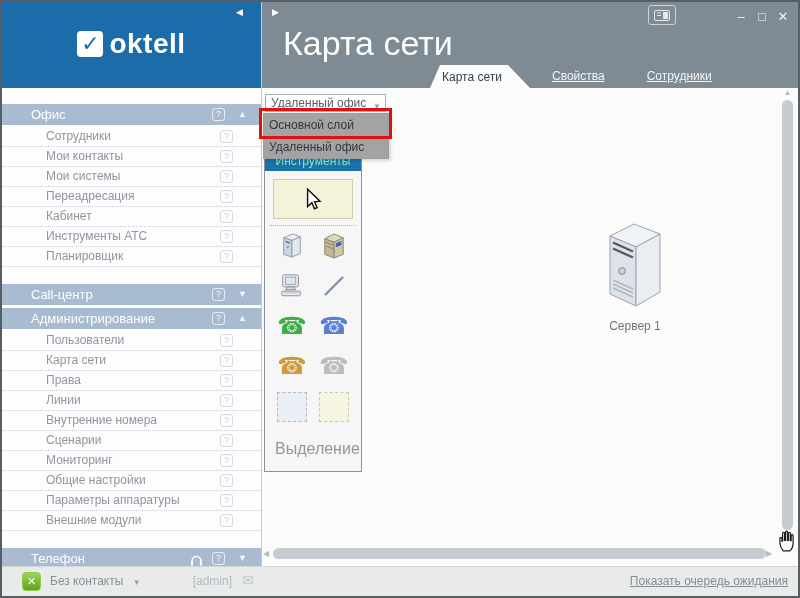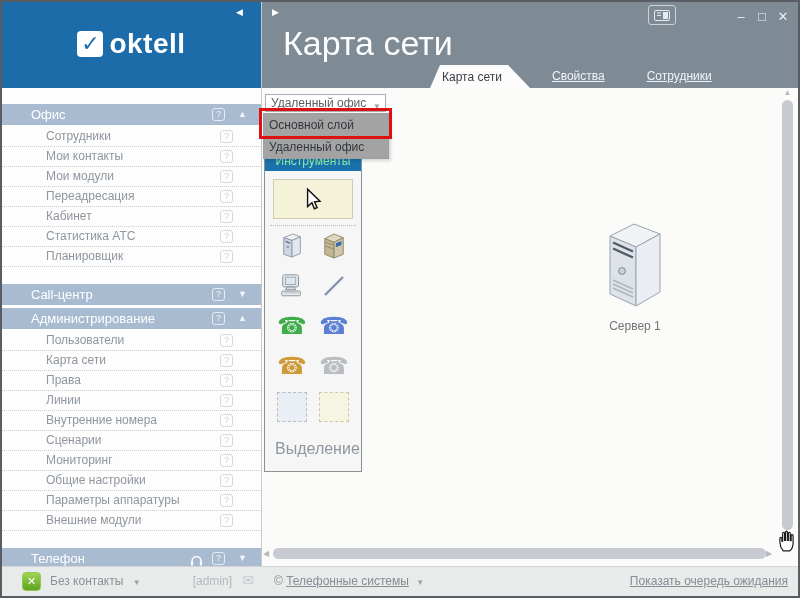--- a/index.html
+++ b/index.html
@@ -121,24 +121,24 @@
 
     <div class="menu">
 
       <div class="sh">
         <span>Офис</span>
         <span class="q">?</span>
         <span class="arr">▲</span>
       </div>
       <div class="mi"><span>Сотрудники</span><span class="q">?</span></div>
       <div class="mi"><span>Мои контакты</span><span class="q">?</span></div>
-      <div class="mi"><span>Мои модули</span><span class="q">?</span></div>
+      <div class="mi"><span>Мои системы</span><span class="q">?</span></div>
       <div class="mi"><span>Переадресация</span><span class="q">?</span></div>
       <div class="mi"><span>Кабинет</span><span class="q">?</span></div>
-      <div class="mi"><span>Статистика АТС</span><span class="q">?</span></div>
+      <div class="mi"><span>Инструменты АТС</span><span class="q">?</span></div>
       <div class="mi"><span>Планировщик</span><span class="q">?</span></div>
 
       <div class="sh mt3">
         <span>Call-центр</span>
         <span class="q">?</span>
         <span class="arr">▼</span>
       </div>
 
       <div class="sh">
         <span>Администрирование</span>
@@ -306,22 +306,17 @@
     <div class="sb-left">
       <span class="green-badge">✕</span>
       <span class="sb-phone">
         <span>Без контакты</span>
         <span class="arr">▼</span>
       </span>
       <span class="sb-admin">[admin]</span>
       <span class="sb-mail">✉</span>
     </div>
     <div class="sb-right">
-      <span class="sb-co">
-        <span>©</span>
-        <a class="ulink">Телефонные системы</a>
-        <span class="arr">▼</span>
-      </span>
       <a class="ulink sb-queue">Показать очередь ожидания</a>
     </div>
   </div>
 
 </div>
 
 </body></html>

